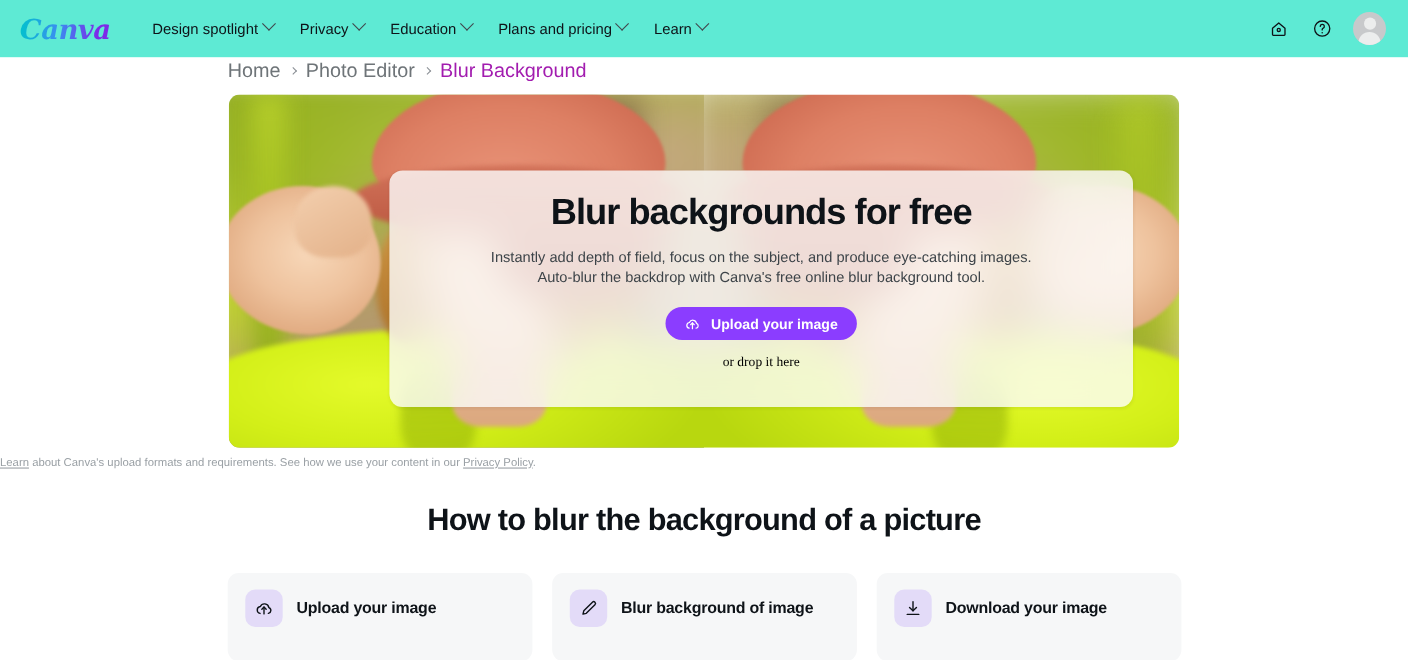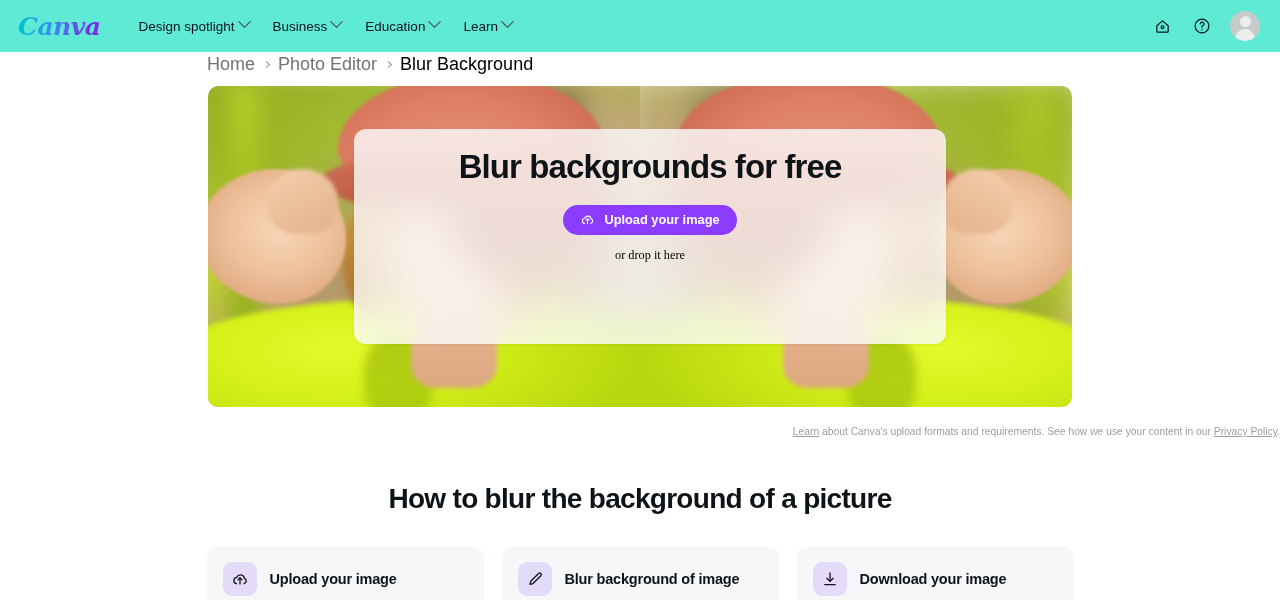--- a/index.html
+++ b/index.html
@@ -82,21 +82,21 @@
 
   
   .breadcrumb {
     display: flex; align-items: center; gap: 9px;
     padding: 0 0 0 207px;
     height: 24px;
     font-size: 18px;
     color: #6e7478;
   }
   .crumb { cursor: pointer; white-space: nowrap; }
-  .crumb.last { color: #000000; cursor: default; }
+  .crumb.last { color: #a21caf; cursor: default; }
   .crumb-sep {
     width: 5px; height: 5px;
     border-right: 1.4px solid #8b9096;
     border-top: 1.4px solid #8b9096;
     transform: rotate(45deg);
   }
 
   
   .hero-wrap { padding: 10px 0 0 0; display: flex; justify-content: center; }
   .hero {
@@ -218,22 +218,22 @@
     filter: blur(1.4px);
   }
   
   .hero-half.right .bg-base,
   .hero-half.right .bg-door,
   .hero-half.right .bg-post { filter: blur(16px); }
 
   
   .glass {
     position: absolute;
-    left: 146px; top: 43px;
-    width: 592px; height: 215px;
+    left: 146px; top: 69px;
+    width: 676px; height: 215px;
     border-radius: 12px;
     background: rgba(253,252,252,0.80);
     backdrop-filter: blur(18px);
     -webkit-backdrop-filter: blur(18px);
     box-shadow: 0 1px 3px rgba(0,0,0,.06);
     z-index: 5;
     display: flex; flex-direction: column;
     align-items: center;
     padding-top: 19px;
   }
@@ -270,30 +270,30 @@
   }
   .drop-text {
     margin-top: 13px;
     font-size: 12.3px;
     color: #000000;
     font-family: Liberation Serif, serif;
   }
 
   
   .fineprint {
-    margin-top: 19px;
-    text-align: right;
+    margin-top: 9px;
+    text-align: left;
     font-size: 10.3px;
     color: #9aa0a5;
   }
   .fineprint a { color: #9aa0a5; text-decoration: underline; cursor: pointer; }
 
   
   .howto-title {
-    margin: 46px 0 0 0;
+    margin: 30px 0 0 0;
     text-align: center;
     font-size: 28px;
     font-weight: 700;
     letter-spacing: -0.7px;
     color: #0e1318;
   }
   .cards {
     display: flex;
     gap: 18px;
     justify-content: center;
@@ -331,25 +331,29 @@
 
 <div class="header">
   <div class="logo">Canva</div>
 
   <div class="nav">
     <div class="nav-item">
       <span>Design spotlight</span>
       <span class="caret"></span>
     </div>
     <div class="nav-item">
-      <span>Business</span>
+      <span>Privacy</span>
       <span class="caret"></span>
     </div>
     <div class="nav-item">
       <span>Education</span>
+      <span class="caret"></span>
+    </div>
+    <div class="nav-item">
+      <span>Plans and pricing</span>
       <span class="caret"></span>
     </div>
     <div class="nav-item">
       <span>Learn</span>
       <span class="caret"></span>
     </div>
   </div>
 
   <div class="header-right">
     <div class="icon-btn">
@@ -417,20 +421,21 @@
         <div class="hat-brim"></div>
         <div class="hat-brim2"></div>
         <div class="earring"></div>
         <div class="hand"></div>
         <div class="thumb"></div>
       </div>
     </div>
 
     <div class="glass">
       <h1 class="hero-title">Blur backgrounds for free</h1>
+      <p class="hero-sub">Instantly add depth of field, focus on the subject, and produce eye-catching images. Auto-blur the backdrop with Canva's free online blur background tool.</p>
       <button class="upload-btn">
         <svg width="15" height="15" viewBox="0 0 24 24" fill="none" stroke="#ffffff" stroke-width="1.8" stroke-linecap="round" stroke-linejoin="round">
           <path d="M7.2 18.2A4.2 4.2 0 0 1 7.6 9.9a5.4 5.4 0 0 1 10.3 1.2 3.7 3.7 0 0 1-.6 7.1"></path>
           <path d="M12 18.8V10.6"></path>
           <path d="M9.4 13.1 12 10.5l2.6 2.6"></path>
         </svg>
         <span>Upload your image</span>
       </button>
       <div class="drop-text">or drop it here</div>
     </div>

